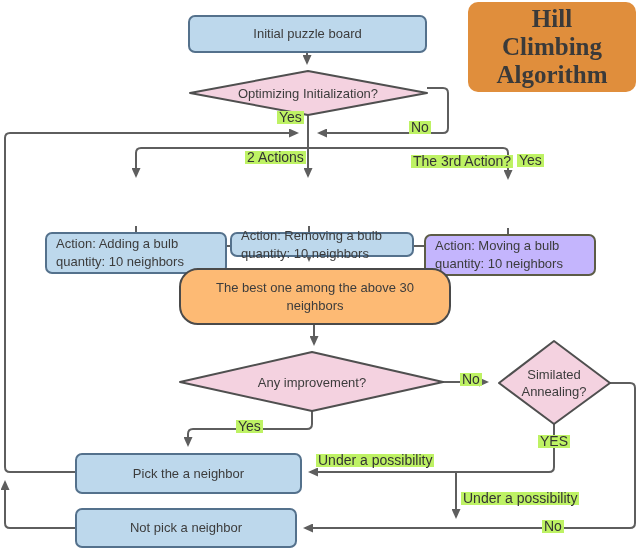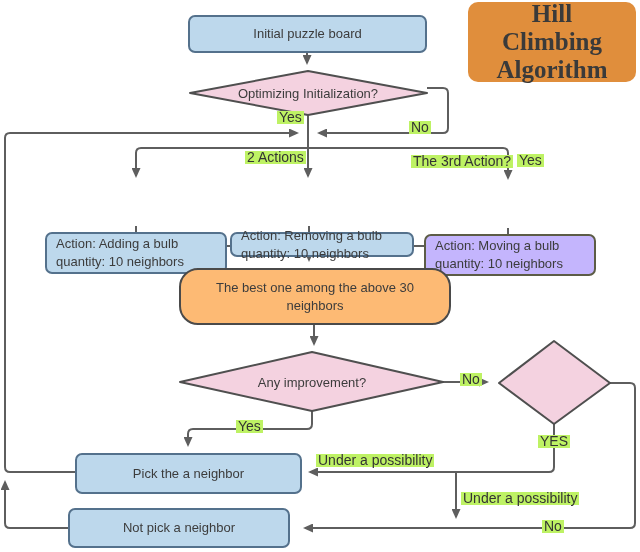--- a/index.html
+++ b/index.html
@@ -21,21 +21,21 @@
   .node.left-text{justify-content:flex-start;text-align:left;padding-left:9px;margin-top:48px;}
   .diamond-label{
     position:absolute;z-index:2;display:flex;align-items:center;justify-content:center;
     font-size:13px;line-height:17px;text-align:center;color:#3c3c3c;white-space:pre-line;
   }
   .edge-label{
     position:absolute;z-index:2;font-size:14px;font-weight:normal;color:#333333;
     background:#bef264;padding:0 2px;line-height:13px;white-space:nowrap;
   }
   #badge{
-    position:absolute;left:468px;top:2px;width:168px;height:80px;z-index:1;
+    position:absolute;left:468px;top:2px;width:168px;height:90px;z-index:1;
     background:#e08e3c;border-radius:10px;
     display:flex;align-items:center;justify-content:center;text-align:center;
     font-family:"Liberation Serif",serif;font-weight:bold;font-size:25px;line-height:28px;
     color:#3a3a3a;white-space:pre-line;
   }
 </style>
 </head>
 <body>
 
 <div id="stage">
@@ -84,26 +84,28 @@
 quantity: 10 neighbors</div>
 
   <div class="node yellow left-text" style="left:424px;top:186px;width:172px;height:42px;">Action: Moving a bulb
 quantity: 10 neighbors</div>
 
   <div class="node green" style="left:179px;top:268px;width:272px;height:57px;">The best one among the above 30
 neighbors</div>
 
   <div class="node blue" style="left:75px;top:453px;width:227px;height:41px;">Pick the a neighbor</div>
 
-  <div class="node blue" style="left:68px;top:508px;width:222px;height:40px;">Not pick a neighbor</div>
+  <div class="node blue" style="left:75px;top:508px;width:222px;height:40px;">Not pick a neighbor</div>
 
   <div class="diamond-label" style="left:208px;top:82px;width:200px;height:22px;">Optimizing Initialization?</div>
 
   <div class="diamond-label" style="left:212px;top:371px;width:200px;height:22px;">Any improvement?</div>
 
+  <div class="diamond-label" style="left:504px;top:365px;width:100px;height:36px;">Similated
+Annealing?</div>
 
   <div class="edge-label" style="left:277px;top:111px;">Yes</div>
   <div class="edge-label" style="left:409px;top:121px;">No</div>
   <div class="edge-label" style="left:245px;top:151px;">2 Actions</div>
   <div class="edge-label" style="left:411px;top:155px;">The 3rd Action?</div>
   <div class="edge-label" style="left:517px;top:154px;">Yes</div>
   <div class="edge-label" style="left:460px;top:373px;">No</div>
   <div class="edge-label" style="left:236px;top:420px;">Yes</div>
   <div class="edge-label" style="left:538px;top:435px;">YES</div>
   <div class="edge-label" style="left:316px;top:454px;">Under a possibility</div>

